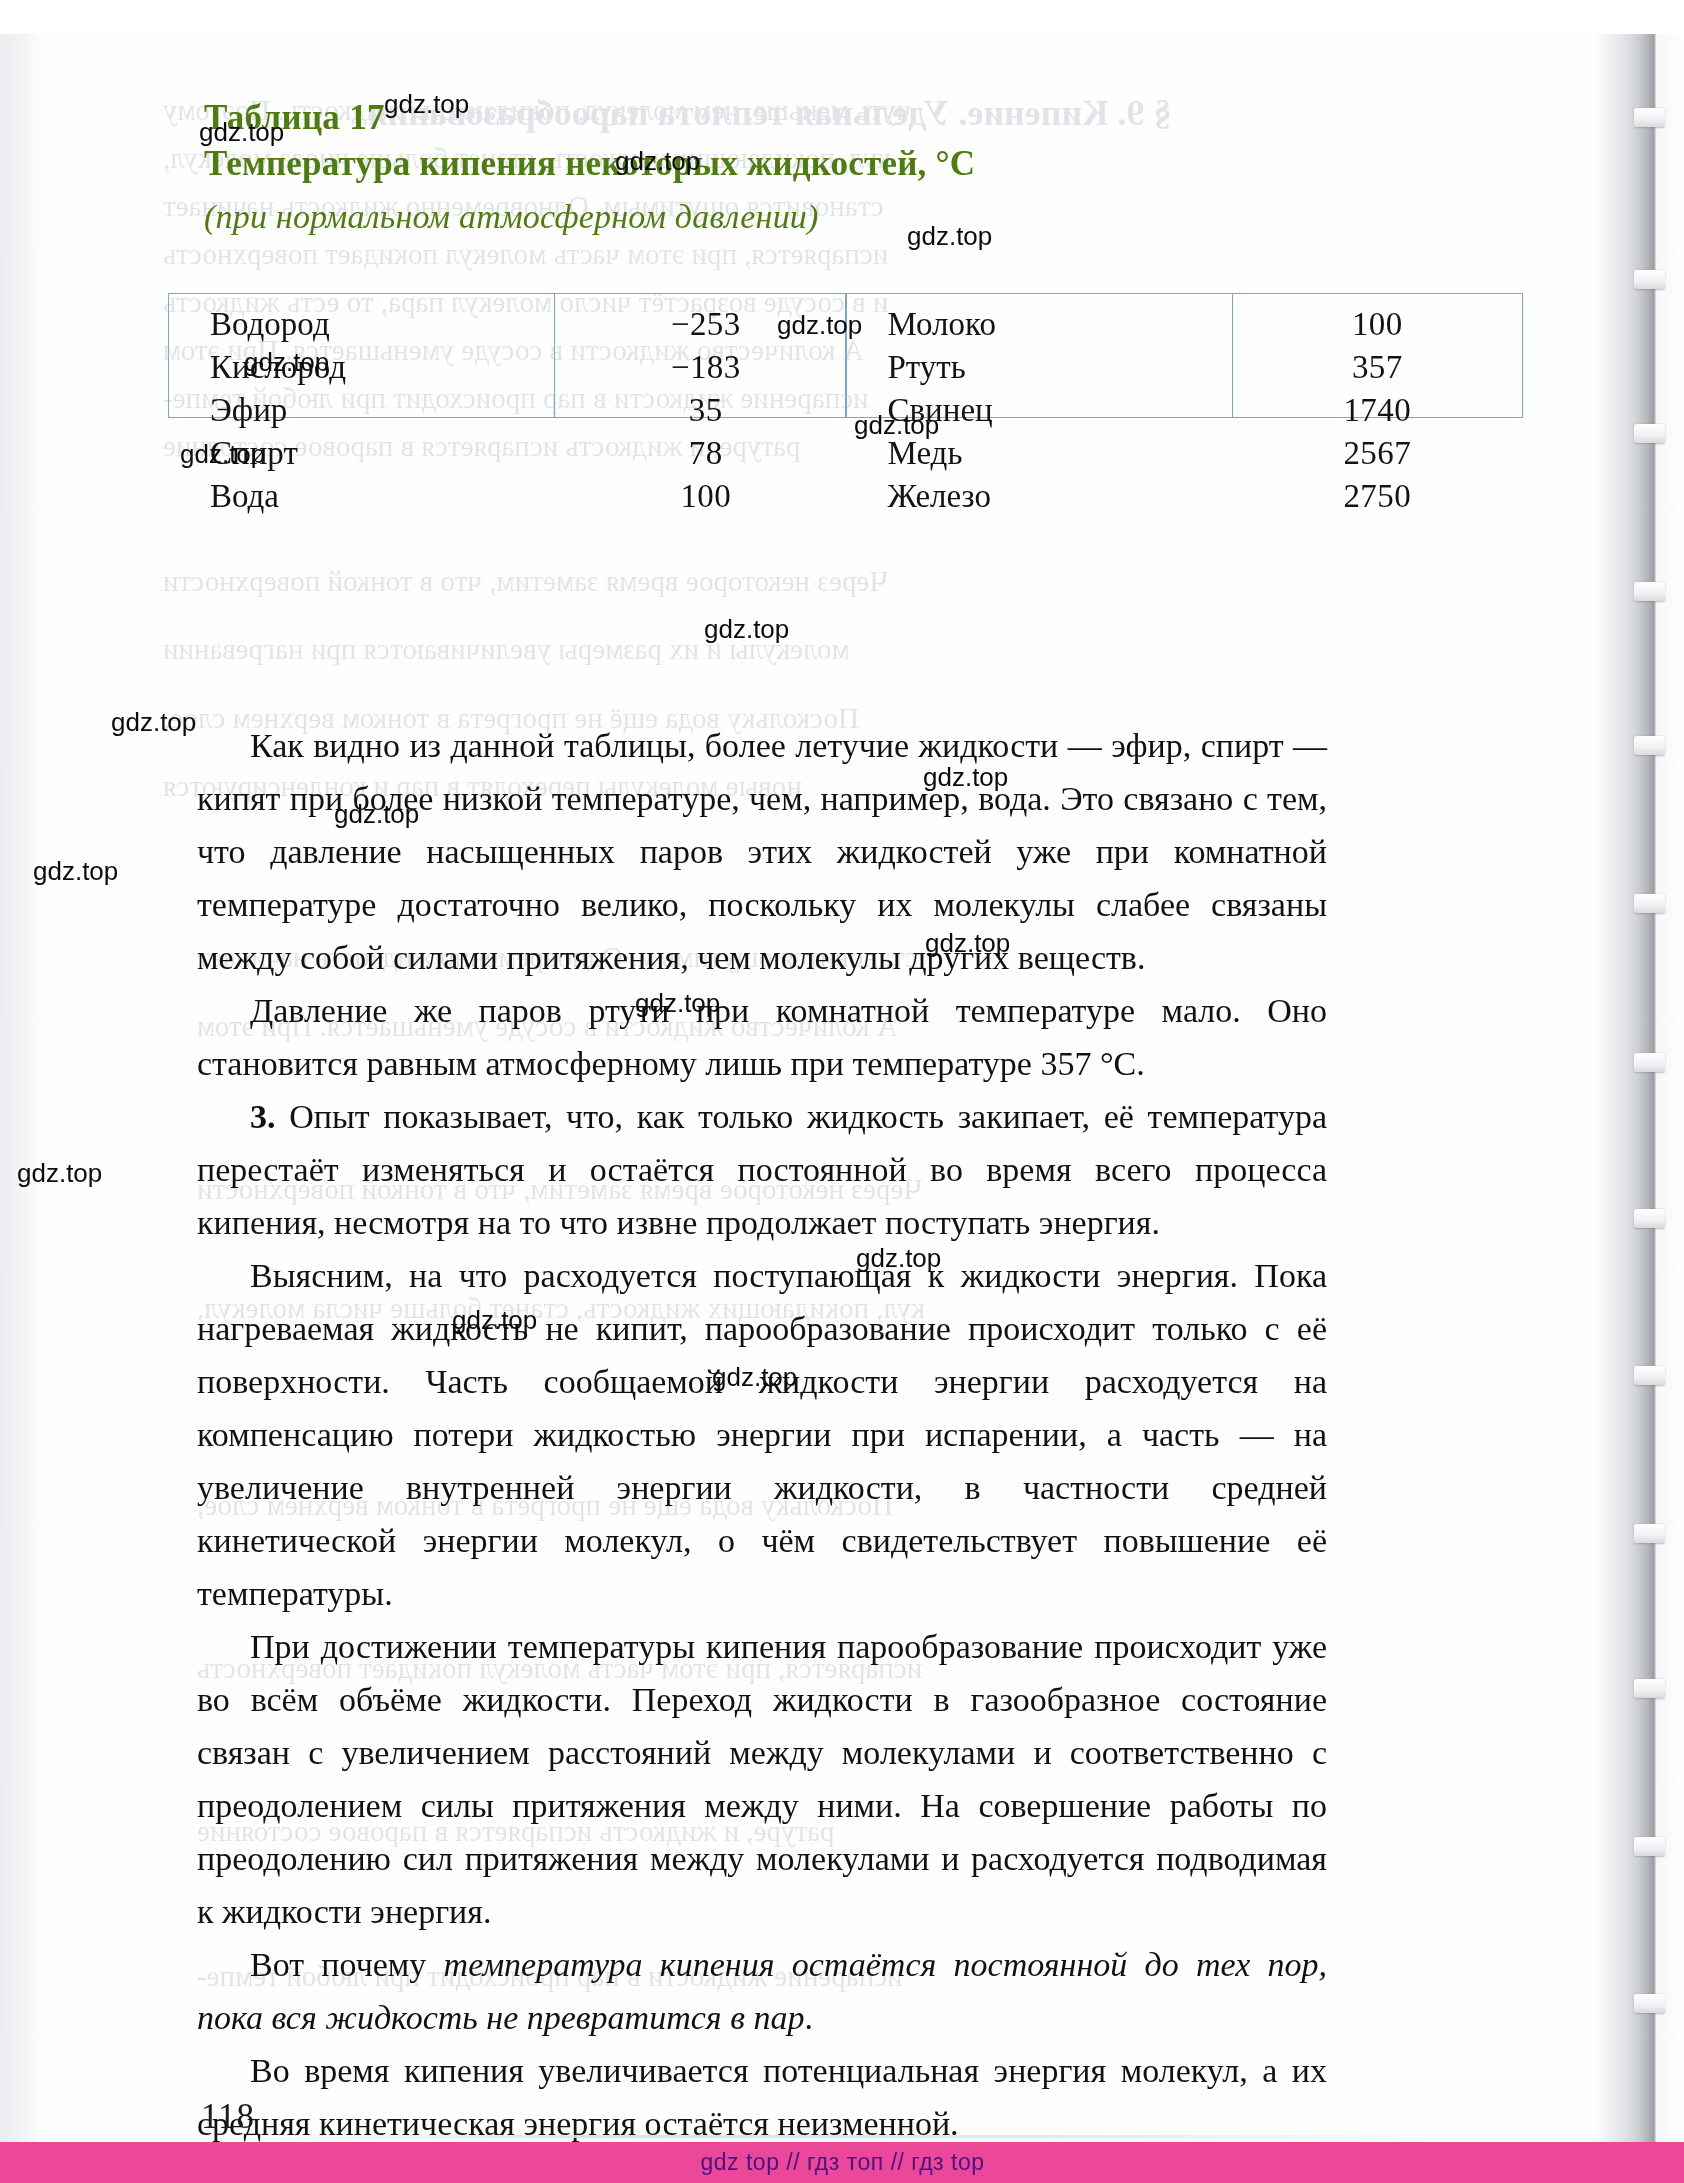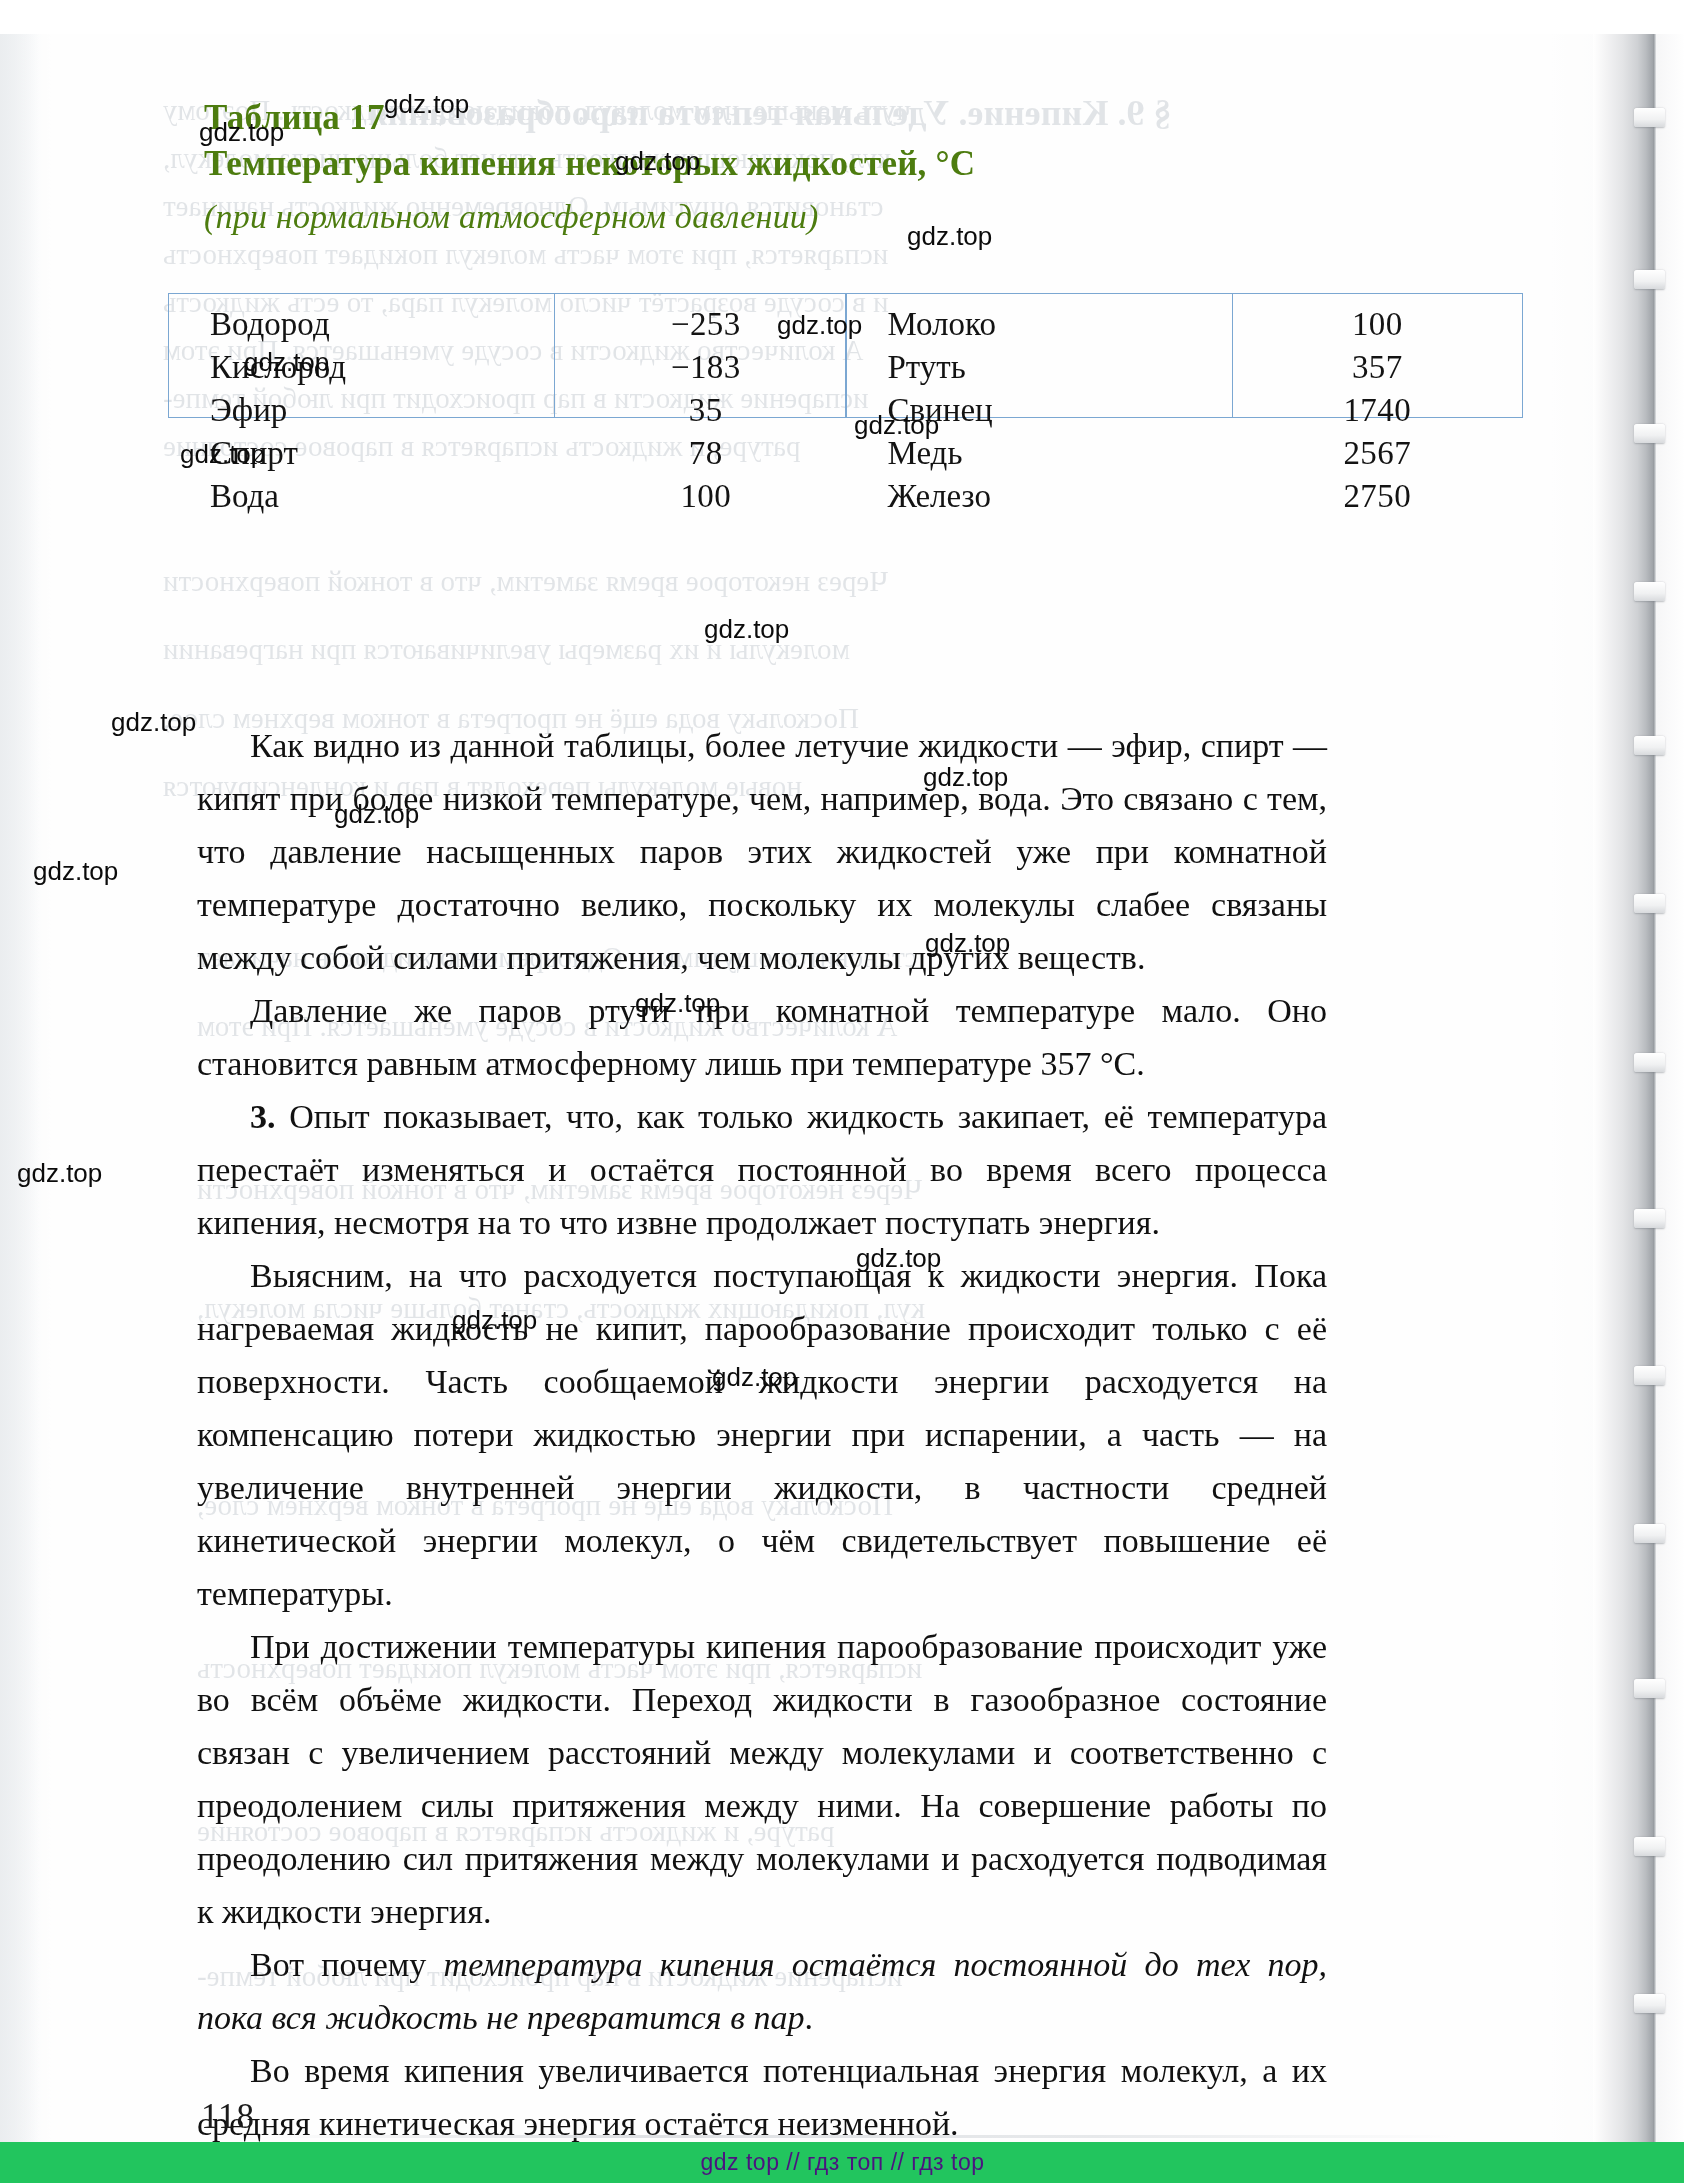--- a/index.html
+++ b/index.html
@@ -246,21 +246,21 @@
   
   .footer-strip {
     position: absolute;
     left: 0;
     bottom: 0;
     width: 1685px;
     height: 41px;
     display: flex;
     align-items: center;
     justify-content: center;
-    background: #22c55e;
+    background: #ec4899;
     z-index: 45;
   }
   .footer-strip .footer-text {
     font-family: "Liberation Sans", "DejaVu Sans", sans-serif;
     font-size: 23px;
     color: #4c1380;
     letter-spacing: 0.5px;
     white-space: nowrap;
   }
   .sheet-bottom-edge {

